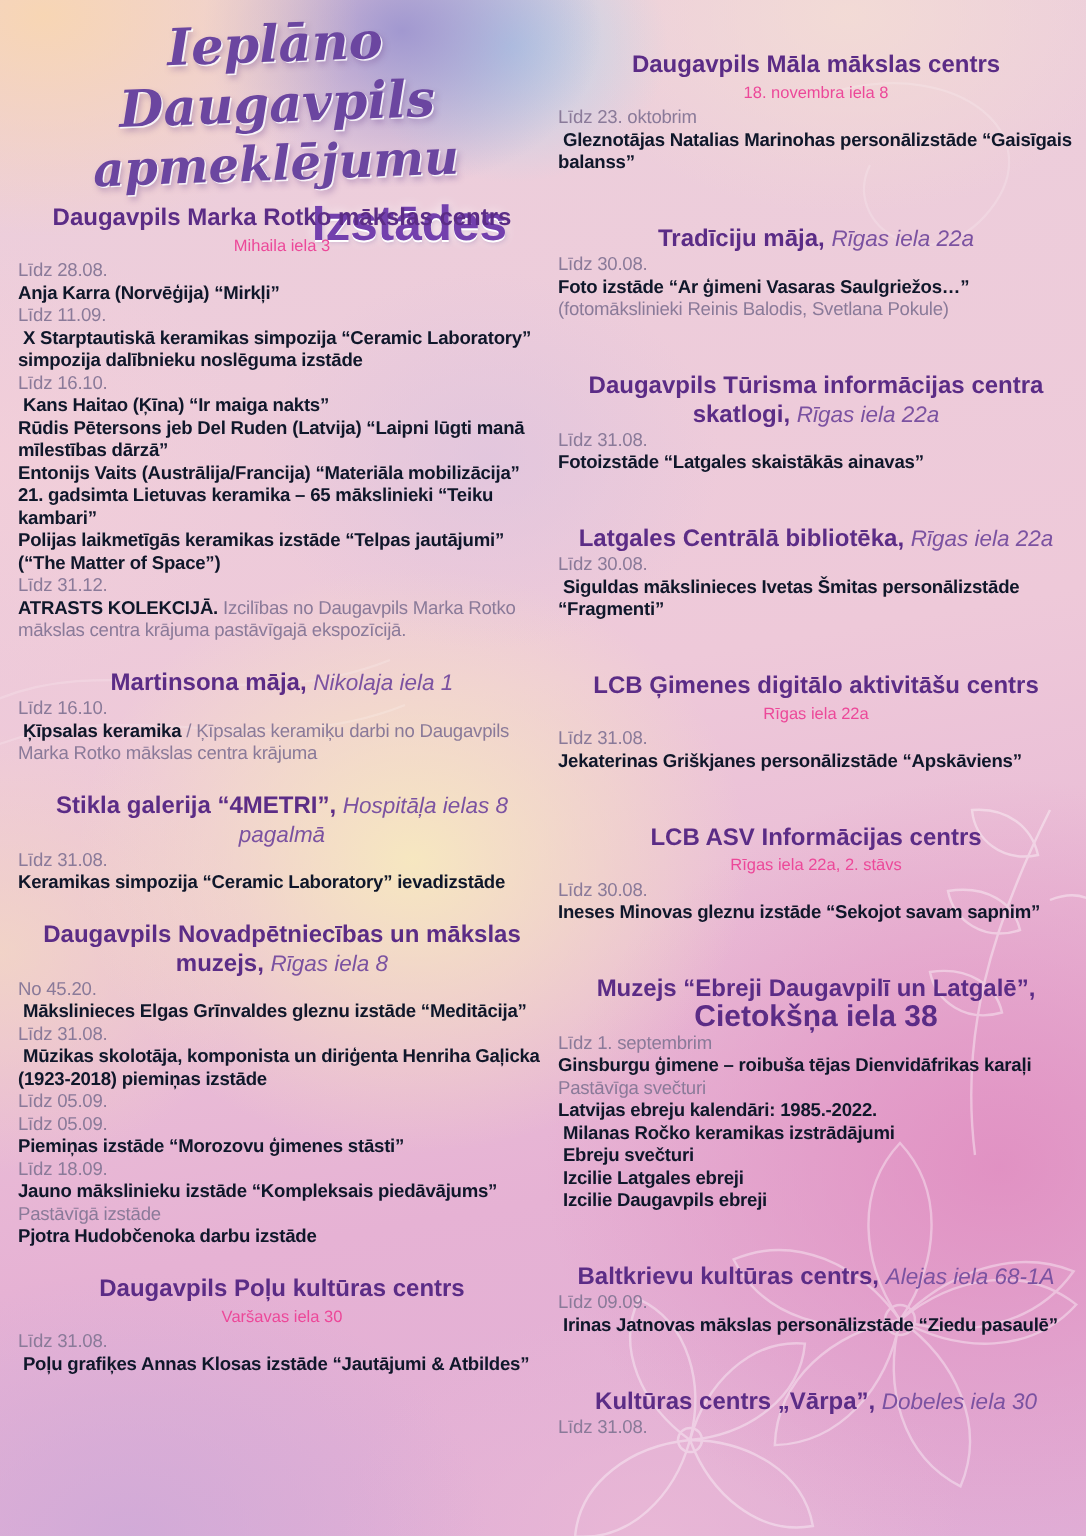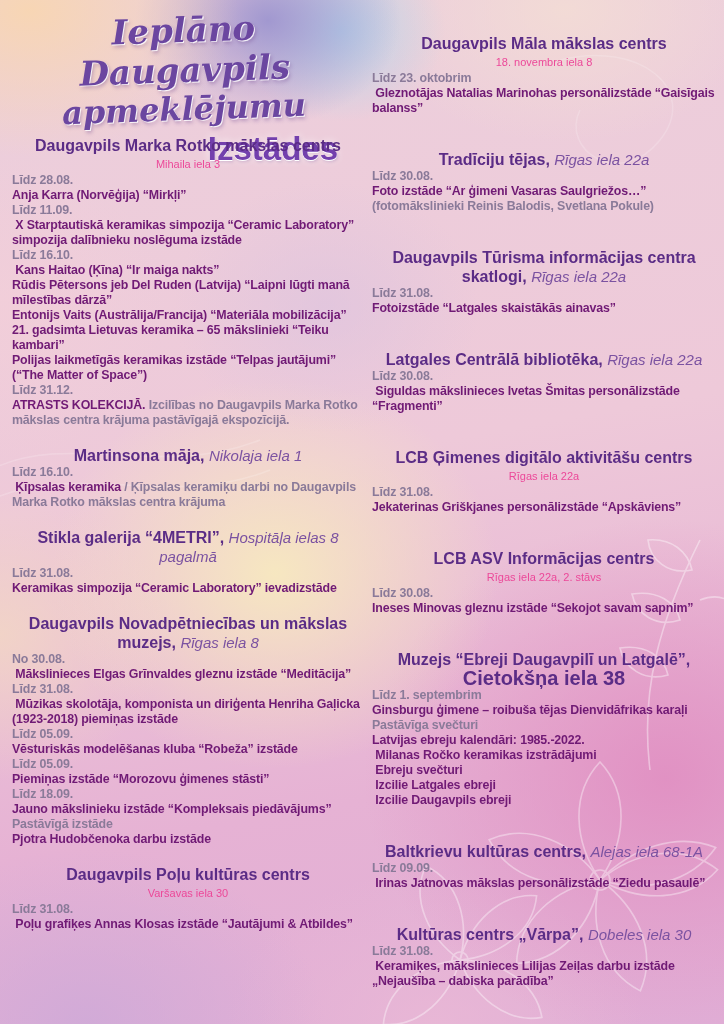--- a/index.html
+++ b/index.html
@@ -44,22 +44,22 @@
     text-align:center;
   }
   .venue .addr{font-style:italic;font-weight:normal;font-size:15px;color:#7b52a1;}
   .addr-line{
     text-align:center;font-size:11px;line-height:18px;color:#ec4899;
   }
   .addr-line.bold{font-style:normal;font-weight:bold;font-size:20px;line-height:19px;color:#5b2c86;}
   .line{
     font-size:12.4px;line-height:15px;letter-spacing:-0.15px;white-space:pre-wrap;
   }
-  .strong{font-weight:bold;color:#701a75;}
-  .light{color:#8a7a99;font-weight:bold;}
+  .strong{font-weight:bold;color:#0f172a;}
+  .light{color:#8a7a99;font-weight:normal;}
 </style>
 </head>
 <body>
 
 <svg id="decor" width="724" height="1024" viewBox="0 0 724 1024" xmlns="http://www.w3.org/2000/svg">
   <g fill="none" stroke="#ffffff" stroke-width="1.5" opacity="0.18">
     <path d="M-10 470 C 70 430, 160 480, 260 440"></path>
     <path d="M-10 500 C 80 460, 170 510, 270 470"></path>
     <path d="M560 60 C 640 40, 700 90, 660 140 C 620 190, 560 150, 580 110"></path>
   </g>
@@ -118,26 +118,25 @@
       <div class="line light">Līdz 16.10.</div>
       <div class="line"><span class="strong"> Ķīpsalas keramika</span><span class="light"> / Ķīpsalas keramiķu darbi no Daugavpils Marka Rotko mākslas centra krājuma</span></div>
     </div>
     <div class="venue-section">
       <div class="venue"><span>Stikla galerija “4METRI”</span><span>, </span><span class="addr">Hospitāļa ielas 8 pagalmā</span></div>
       <div class="line light">Līdz 31.08.</div>
       <div class="line strong">Keramikas simpozija “Ceramic Laboratory” ievadizstāde</div>
     </div>
     <div class="venue-section">
       <div class="venue"><span>Daugavpils Novadpētniecības un mākslas muzejs</span><span>, </span><span class="addr">Rīgas iela 8</span></div>
-      <div class="line light">No 30.08.</div>
+      <div class="line light">No 45.20.</div>
       <div class="line strong"> Mākslinieces Elgas Grīnvaldes gleznu izstāde “Meditācija”</div>
       <div class="line light">Līdz 31.08.</div>
       <div class="line strong"> Mūzikas skolotāja, komponista un diriģenta Henriha Gaļicka (1923-2018) piemiņas izstāde</div>
       <div class="line light">Līdz 05.09.</div>
-      <div class="line strong">Vēsturiskās modelēšanas kluba “Robeža” izstāde</div>
       <div class="line light">Līdz 05.09.</div>
       <div class="line strong">Piemiņas izstāde “Morozovu ģimenes stāsti”</div>
       <div class="line light">Līdz 18.09.</div>
       <div class="line strong">Jauno mākslinieku izstāde “Kompleksais piedāvājums”</div>
       <div class="line light">Pastāvīgā izstāde</div>
       <div class="line strong">Pjotra Hudobčenoka darbu izstāde</div>
     </div>
     <div class="venue-section">
       <div class="venue"><span>Daugavpils Poļu kultūras centrs</span></div>
       <div class="addr-line">Varšavas iela 30</div>
@@ -146,21 +145,21 @@
     </div>
   </div>
 <div id="right-col" class="col">
     <div class="venue-section">
       <div class="venue"><span>Daugavpils Māla mākslas centrs</span></div>
       <div class="addr-line">18. novembra iela 8</div>
       <div class="line light">Līdz 23. oktobrim</div>
       <div class="line strong"> Gleznotājas Natalias Marinohas personālizstāde “Gaisīgais balanss”</div>
     </div>
     <div class="venue-section">
-      <div class="venue"><span>Tradīciju tējas</span><span>, </span><span class="addr">Rīgas iela 22a</span></div>
+      <div class="venue"><span>Tradīciju māja</span><span>, </span><span class="addr">Rīgas iela 22a</span></div>
       <div class="line light">Līdz 30.08.</div>
       <div class="line strong">Foto izstāde “Ar ģimeni Vasaras Saulgriežos…”</div>
       <div class="line light">(fotomākslinieki Reinis Balodis, Svetlana Pokule)</div>
     </div>
     <div class="venue-section">
       <div class="venue"><span>Daugavpils Tūrisma informācijas centra skatlogi</span><span>, </span><span class="addr">Rīgas iela 22a</span></div>
       <div class="line light">Līdz 31.08.</div>
       <div class="line strong">Fotoizstāde “Latgales skaistākās ainavas”</div>
     </div>
     <div class="venue-section">
@@ -193,15 +192,14 @@
       <div class="line strong"> Izcilie Daugavpils ebreji</div>
     </div>
     <div class="venue-section">
       <div class="venue"><span>Baltkrievu kultūras centrs</span><span>, </span><span class="addr">Alejas iela 68-1A</span></div>
       <div class="line light">Līdz 09.09.</div>
       <div class="line strong"> Irinas Jatnovas mākslas personālizstāde “Ziedu pasaulē”</div>
     </div>
     <div class="venue-section">
       <div class="venue"><span>Kultūras centrs „Vārpa”</span><span>, </span><span class="addr">Dobeles iela 30</span></div>
       <div class="line light">Līdz 31.08.</div>
-      <div class="line strong"> Keramiķes, mākslinieces Lilijas Zeiļas darbu izstāde „Nejaušība – dabiska parādība”</div>
     </div>
   </div>
 
 </body></html>

